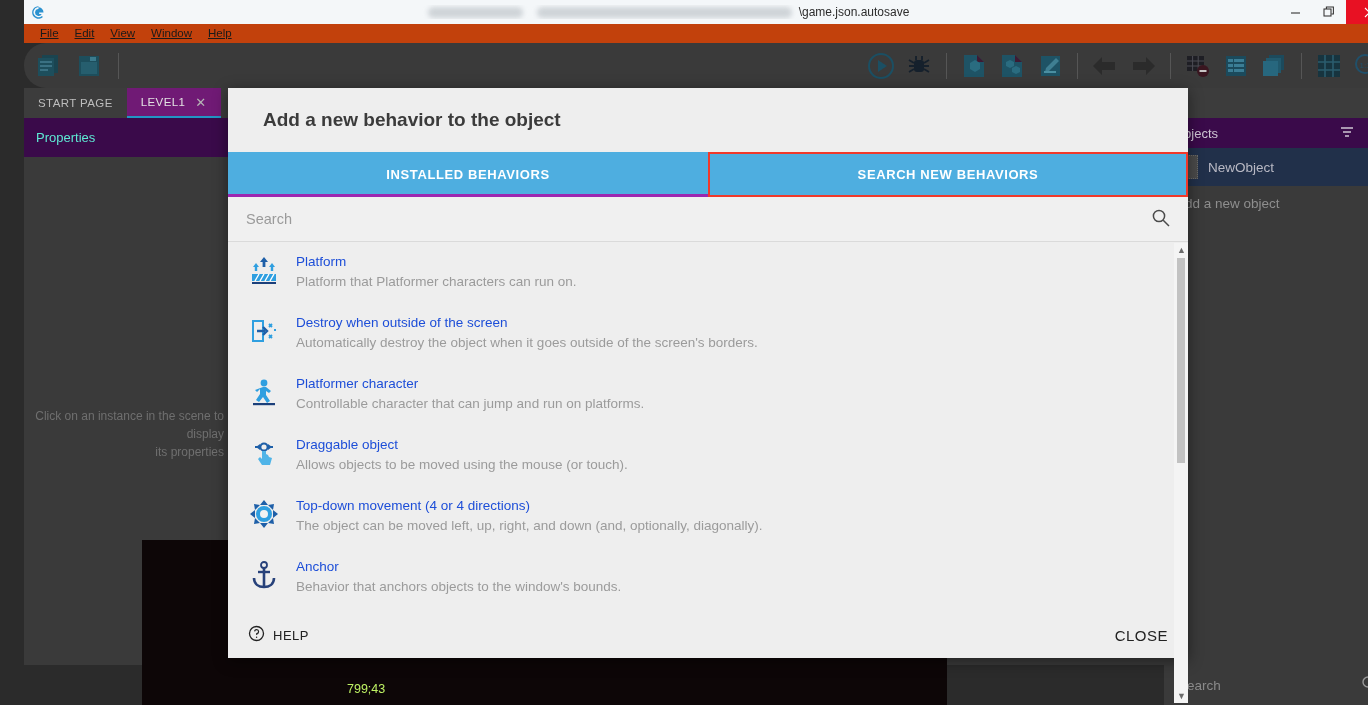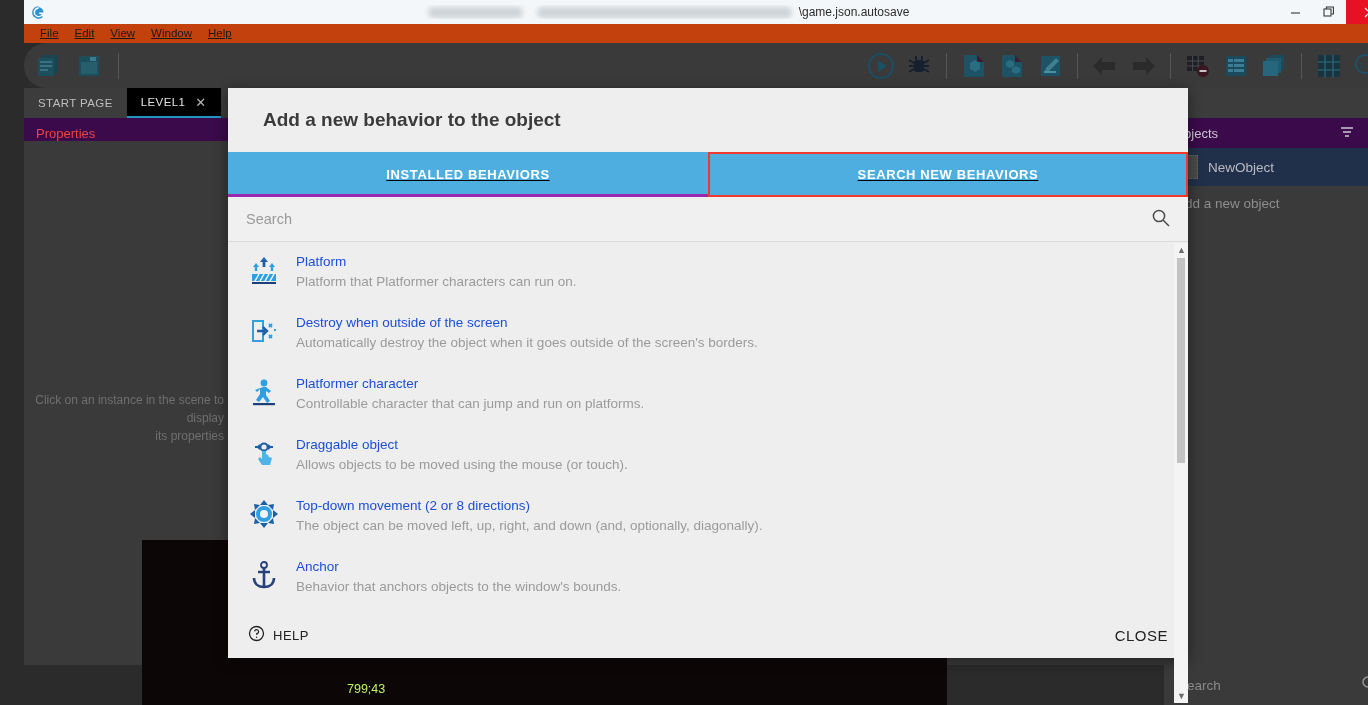--- a/index.html
+++ b/index.html
@@ -52,31 +52,31 @@
   .tbtn { width:34px; height:34px; display:flex; align-items:center; justify-content:center; }
   .tsep { width:1px; height:26px; background:#565656; margin:0 6px; }
 
   
   .tabbar {
     position:absolute; left:0; top:88px; width:1368px; height:30px;
     background:#3c3c3c; display:flex; align-items:stretch;
     font-size:11.5px; letter-spacing:.4px; color:#c9c9c9;
   }
   .tab { display:flex; align-items:center; padding:0 14px; gap:10px; color:#bdbdbd; }
-  .tab.active { background:#000000; color:#e2e2e2; border-bottom:2px solid #2196c4; }
+  .tab.active { background:#701a75; color:#e2e2e2; border-bottom:2px solid #2196c4; }
   .tab .x { font-size:13px; color:#b5b5b5; }
 
   
   .left-panel {
     position:absolute; left:0; top:118px; width:205px; height:547px;
     background:#3a3a3a; border-right:1px solid #2e2e2e;
   }
   .panel-head {
-    height:23px; background:#3a0a4a; display:flex; align-items:flex-end;
-    padding:0 12px; color:#ef4444; font-size:13px;
+    height:39px; background:#3a0a4a; display:flex; align-items:center;
+    padding:0 12px; color:#5eead4; font-size:13px;
   }
   .left-hint {
     margin-top:250px; text-align:right; padding-right:4px;
     color:#6f6f6f; font-size:12px; line-height:18px;
   }
 
   
   .scene {
     position:absolute; left:205px; top:118px; width:935px; height:547px;
     background:#3a3a3a;
@@ -122,21 +122,21 @@
   
   .modal {
     position:absolute; left:204px; top:88px; width:960px; height:570px;
     background:#eeeeee; box-shadow:0 3px 14px rgba(0,0,0,.45);
     display:flex; flex-direction:column;
   }
   .modal-title {
     height:64px; display:flex; align-items:center; padding:0 35px;
     font-size:19px; color:#3b3b3b;font-weight:bold;
   }
-  .modal-tabs { display:flex; height:45px; background:#4eaee0; position:relative;text-decoration:underline; }
+  .modal-tabs { display:flex; height:45px; background:#4eaee0; position:relative; }
   .mtab {
     flex:1; display:flex; align-items:center; justify-content:center;
     color:#ffffff; font-size:13px; font-weight:bold; letter-spacing:.6px;
     position:relative;
   }
   .mtab.active::after {
     content:""; position:absolute; left:0; right:0; bottom:0; height:3px; background:#9c27b0;
   }
   .mtab.highlight { outline:2px solid #f0392b; outline-offset:-2px; }
   .modal-search {
@@ -493,21 +493,21 @@
           <svg width="30" height="30" viewBox="0 0 30 30">
             <g fill="#1e5fa8">
               <path d="M15 1l4 5h-8zM15 29l-4-5h8zM1 15l5-4v8zM29 15l-5 4v-8z"></path>
               <path d="M5 5l6 1-5 5zM25 5l-1 6-5-5zM5 25l1-6 5 5zM25 25l-6-1 5-5z"></path>
             </g>
             <circle cx="15" cy="15" r="8" fill="#2f9fe0"></circle>
             <circle cx="15" cy="15" r="4" fill="#f2f2f2"></circle>
           </svg>
         </span>
         <span>
-          <div class="li-name">Top-down movement (2 or 8 directions)</div>
+          <div class="li-name">Top-down movement (4 or 4 directions)</div>
           <div class="li-desc">The object can be moved left, up, right, and down (and, optionally, diagonally).</div>
         </span>
       </div>
 
       <div class="list-item">
         <span class="li-icon">
           <svg width="28" height="30" viewBox="0 0 28 30">
             <circle cx="14" cy="5" r="3" fill="none" stroke="#27417a" stroke-width="1.8"></circle>
             <path d="M14 8v18" stroke="#27417a" stroke-width="2.6"></path>
             <path d="M8 12h12" stroke="#27417a" stroke-width="2.4"></path>

